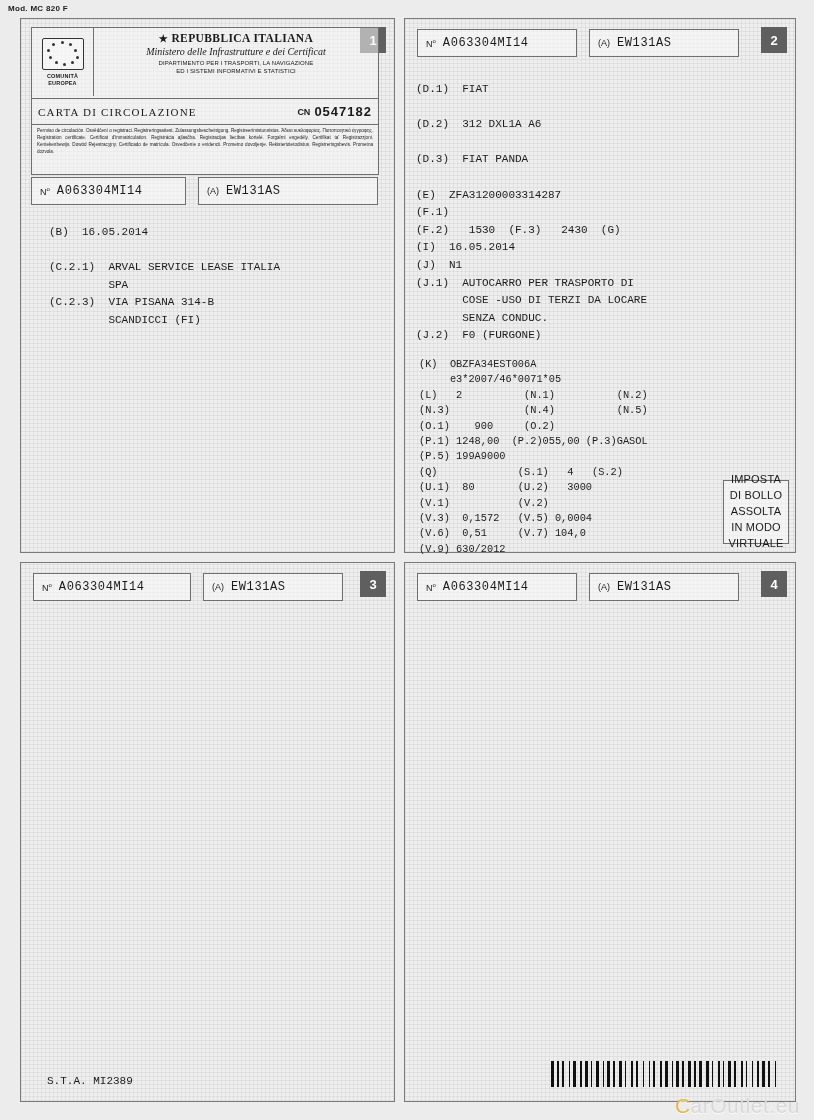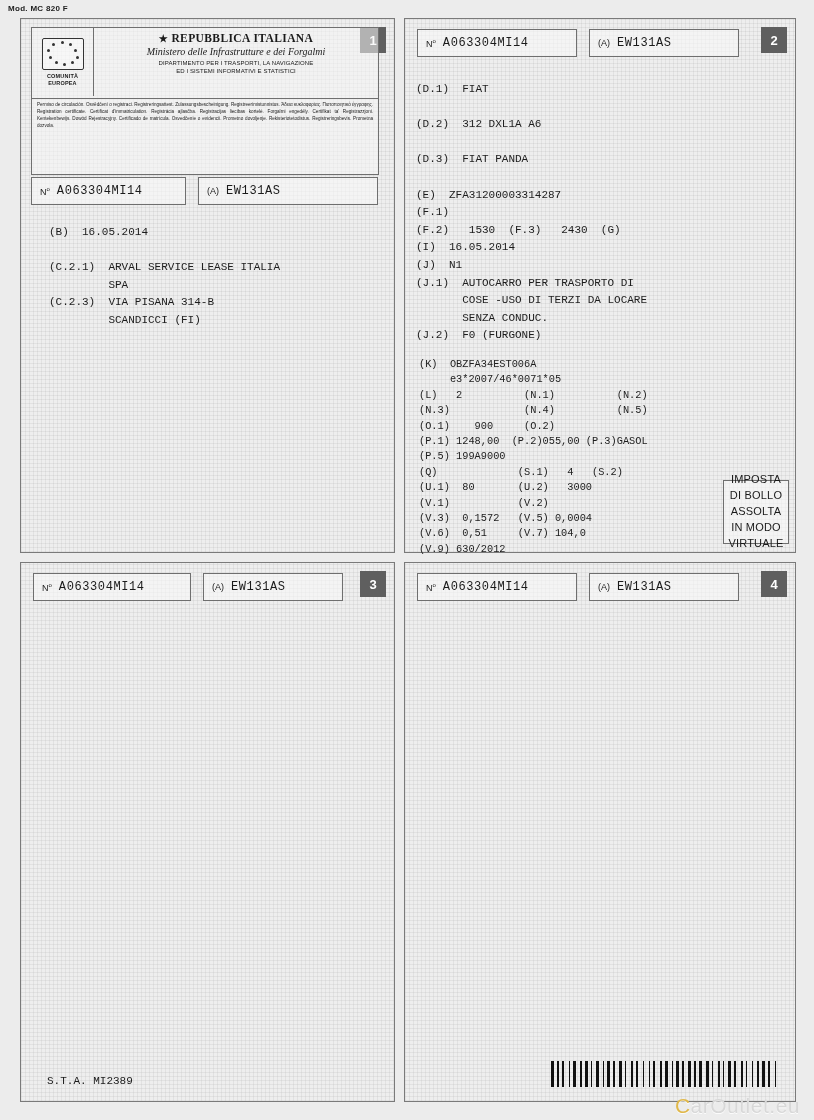--- a/index.html
+++ b/index.html
@@ -164,26 +164,31 @@
           </div>
           <div class="eu-label">
             <span>COMUNITÀ</span><br>
             <span>EUROPEA</span>
           </div>
         </div>
         <div class="hdr-titles">
           <div class="rep-line">
             <span class="star">★</span> <span>REPUBBLICA ITALIANA</span>
           </div>
-          <div class="min-line">Ministero delle Infrastrutture e dei Forgalmi</div>
+          <div class="min-line">Ministero delle Infrastrutture e dei Certificat</div>
           <div class="dip-line">
             <span>DIPARTIMENTO PER I TRASPORTI, LA NAVIGAZIONE</span><br>
             <span>ED I SISTEMI INFORMATIVI E STATISTICI</span>
           </div>
         </div>
+      </div>
+      <div class="hdr-cc">
+        <div class="cc-title">CARTA DI CIRCOLAZIONE</div>
+        <div class="cc-cn">CN</div>
+        <div class="cc-num">0547182</div>
       </div>
       <div class="hdr-small">Permiso de circulación. Osvědčení o registraci. Registreringsattest. Zulassungsbescheinigung. Registreerimistunnistus. Άδεια κυκλοφορίας. Πιστοποιητικό έγγραφης. Registration certificate. Certificat d'immatriculation. Registrácia ajlasčba. Registracijas liecibas kortelė. Forgalmi engedély. Certifikat ta' Registrazzjoni. Kentekenbewijs. Dowód Rejestracyjny. Certificado de matrícula. Osvedčenie o evidencii. Prometno dovoljenje. Rekisteriotetodistus. Registreringsbevis. Prometna dozvola.</div>
     </div>
 
     <div class="idrow" style="left:10px;top:158px;">
       <div class="idbox" style="width:155px;">
         <span class="tag">N<sup>o</sup></span>
         <span class="val">A063304MI14</span>
       </div>
       <div class="idbox" style="width:180px;">

